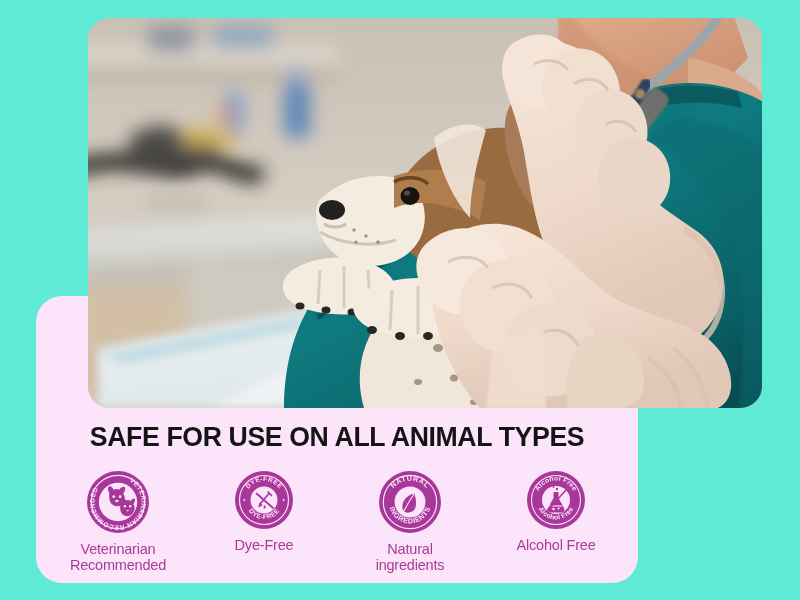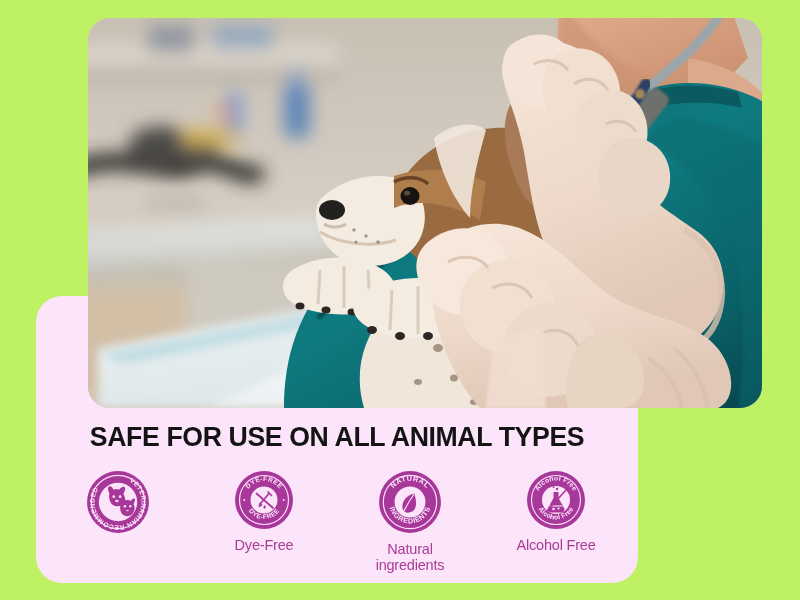--- a/index.html
+++ b/index.html
@@ -12,21 +12,21 @@
     background: #ffffff;
     font-family: "Liberation Sans", sans-serif;
     overflow: hidden;
     position: relative;
   }
 
   #stage {
     position: relative;
     width: 800px;
     height: 600px;
-    background: #bef264;
+    background: #5eead4;
     text-decoration: underline;
   }
 
   
   .info-panel {
     position: absolute;
     left: 36px;
     top: 296px;
     width: 602px;
     height: 287px;
@@ -353,20 +353,24 @@
           <ellipse cx="58" cy="58" rx="3.2" ry="2.4" fill="#fce4fb"></ellipse>
         </g>
 
         <g fill="#a8379a">
           <path d="M66 62 C 64 57, 64 53, 67 52 C 70 51, 73 54, 75 57 C 78 56, 81 56, 84 58 C 86 54, 89 52, 91 54 C 93 56, 91 61, 89 64 C 92 68, 92 74, 89 79 C 86 85, 79 88, 73 86 C 67 84, 64 78, 64 71 C 64 67, 65 64, 66 62 Z"></path>
           <circle cx="73" cy="68" r="2.3" fill="#fce4fb"></circle>
           <circle cx="83" cy="68" r="2.3" fill="#fce4fb"></circle>
           <path d="M75 75 L 81 75 L 78 78 Z" fill="#fce4fb"></path>
         </g>
       </svg>
+      <div class="badge-label wide">
+        <span>Veterinarian</span><br>
+        <span>Recommended</span>
+      </div>
     </div>
 
     <div class="badge-item">
       <svg class="badge-seal" width="60" height="60" viewBox="0 0 120 120">
         <defs>
           <path id="arcTop2" d="M 60 60 m -38 0 a 38 38 0 0 1 76 0" fill="none"></path>
           <path id="arcBot2" d="M 60 60 m -38 0 a 38 38 0 0 0 76 0" fill="none"></path>
         </defs>
         <circle cx="60" cy="60" r="58" fill="#a8379a"></circle>
         <circle cx="60" cy="60" r="49" fill="none" stroke="#fce4fb" stroke-width="2.4"></circle>

